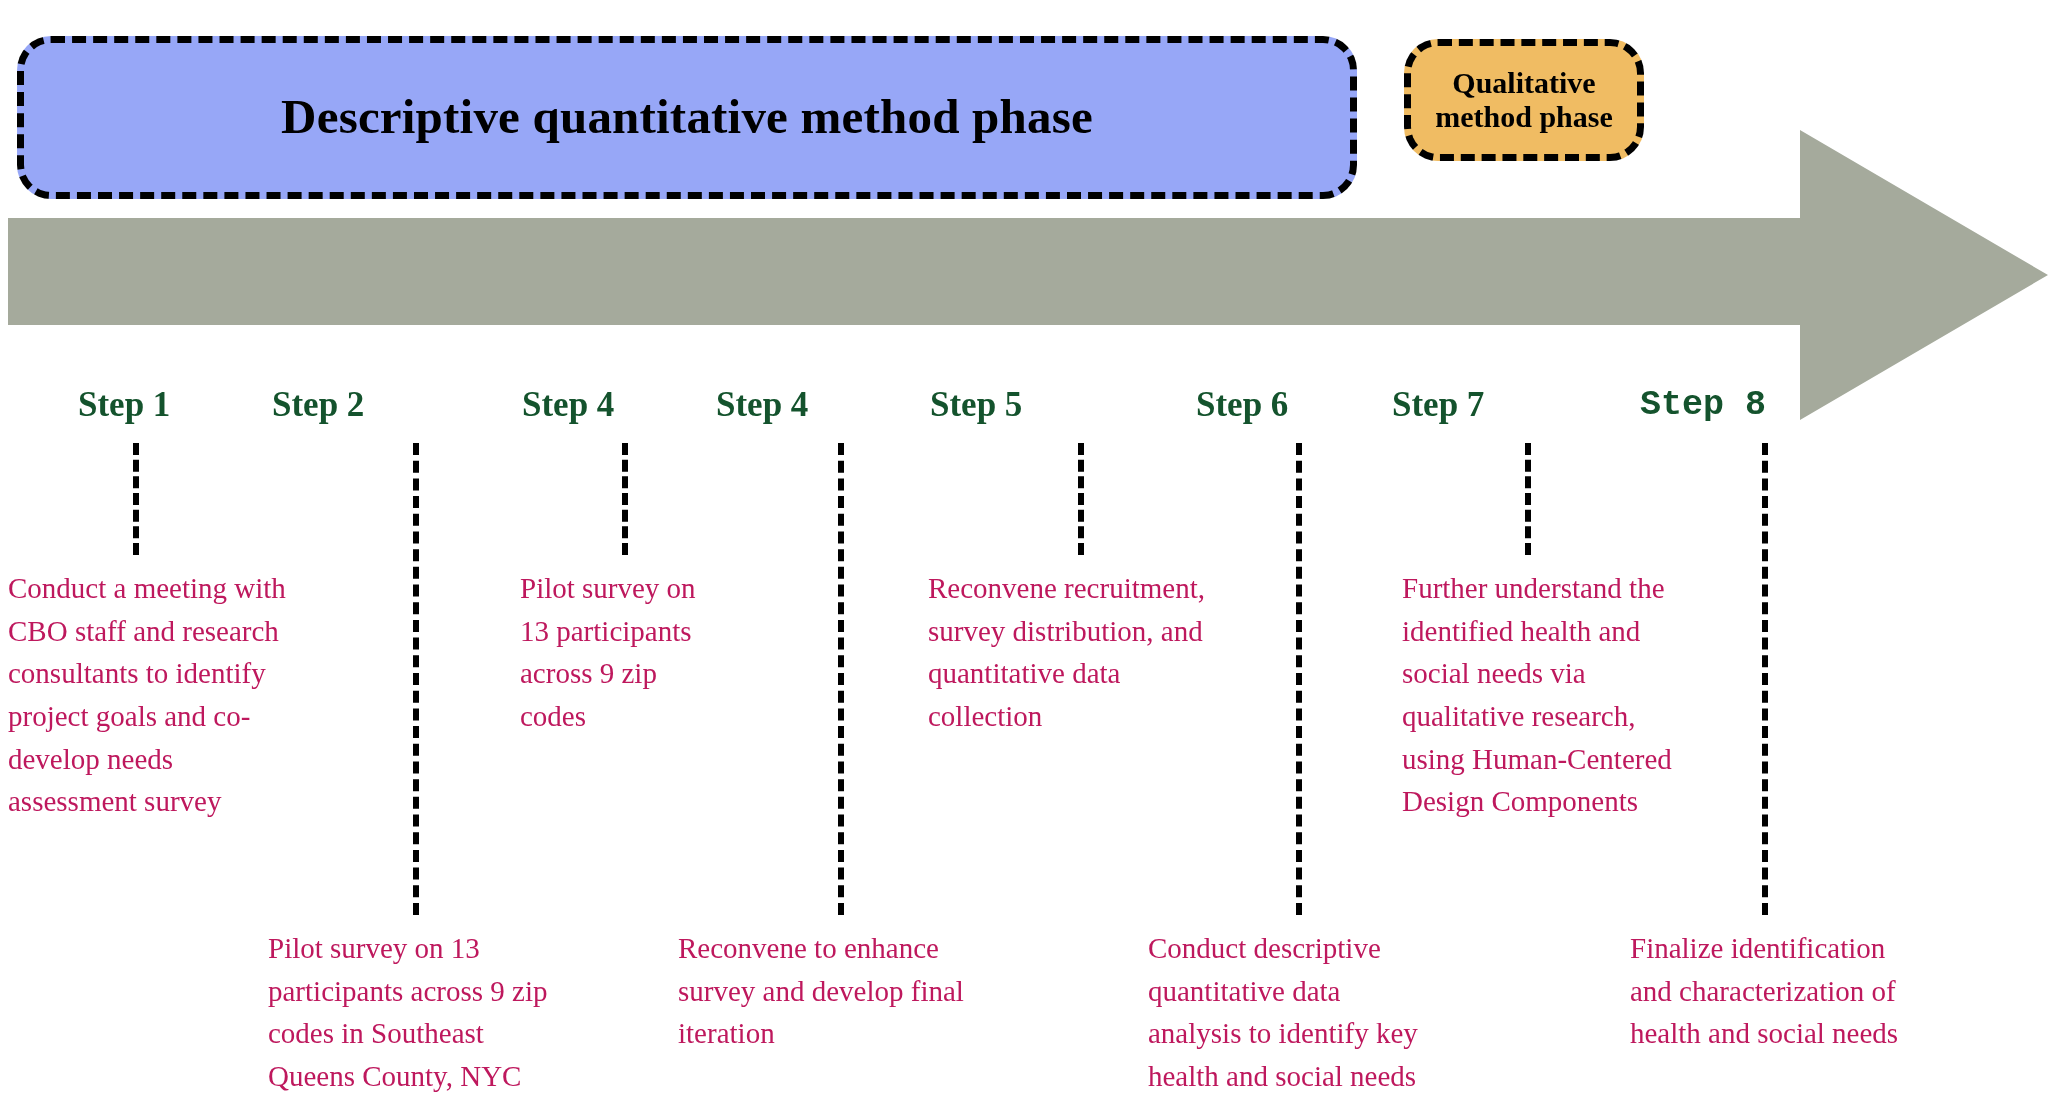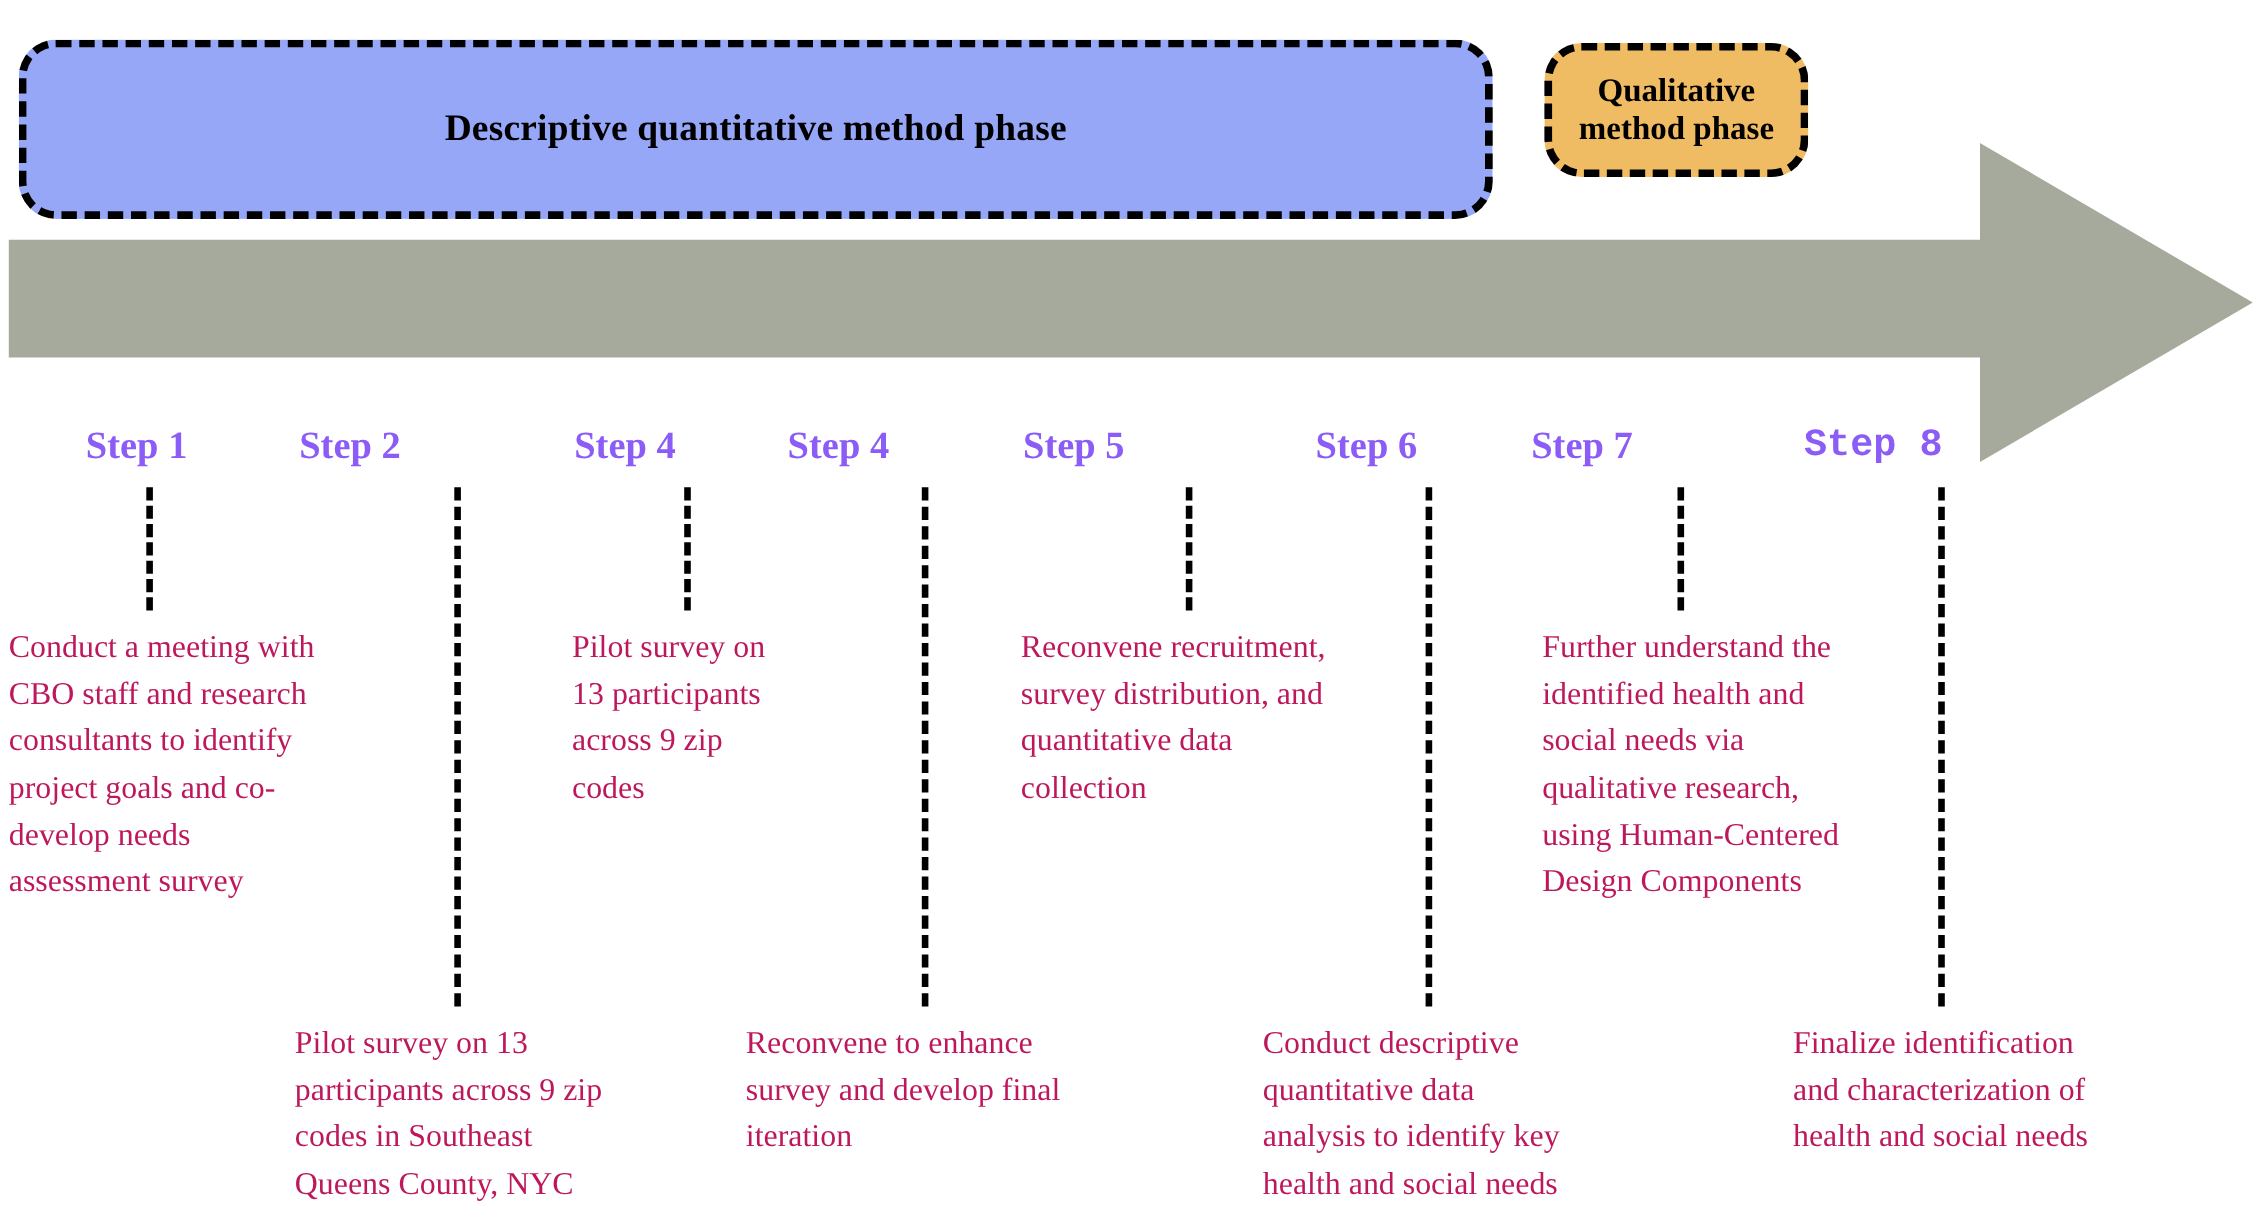--- a/index.html
+++ b/index.html
@@ -29,21 +29,21 @@
     font-weight: bold;
     color: #000000;
     line-height: 1.12;
   }
   #phase-quant {
     left: 17px;
     top: 36px;
     width: 1340px;
     height: 163px;
     background: #97a7f7;
-    font-size: 34px;
+    font-size: 49px;
     letter-spacing: 0.2px;
   }
   #phase-qual {
     left: 1404px;
     top: 39px;
     width: 240px;
     height: 122px;
     background: #f0bc63;
     font-size: 30px;
     padding: 0 10px;
@@ -65,21 +65,21 @@
     width: 300px;
   }
   .step-label {
     position: absolute;
     top: 0;
     left: 0;
     width: 300px;
     text-align: left;
     font-size: 35px;
     font-weight: bold;
-    color: #8b5cf6;
+    color: #14532d;
     white-space: nowrap;
   }
   .connector {
     position: absolute;
     width: 0px;
     border-left: 6px dashed #000000;
   }
   .step-text {
     position: absolute;
     font-size: 29px;

